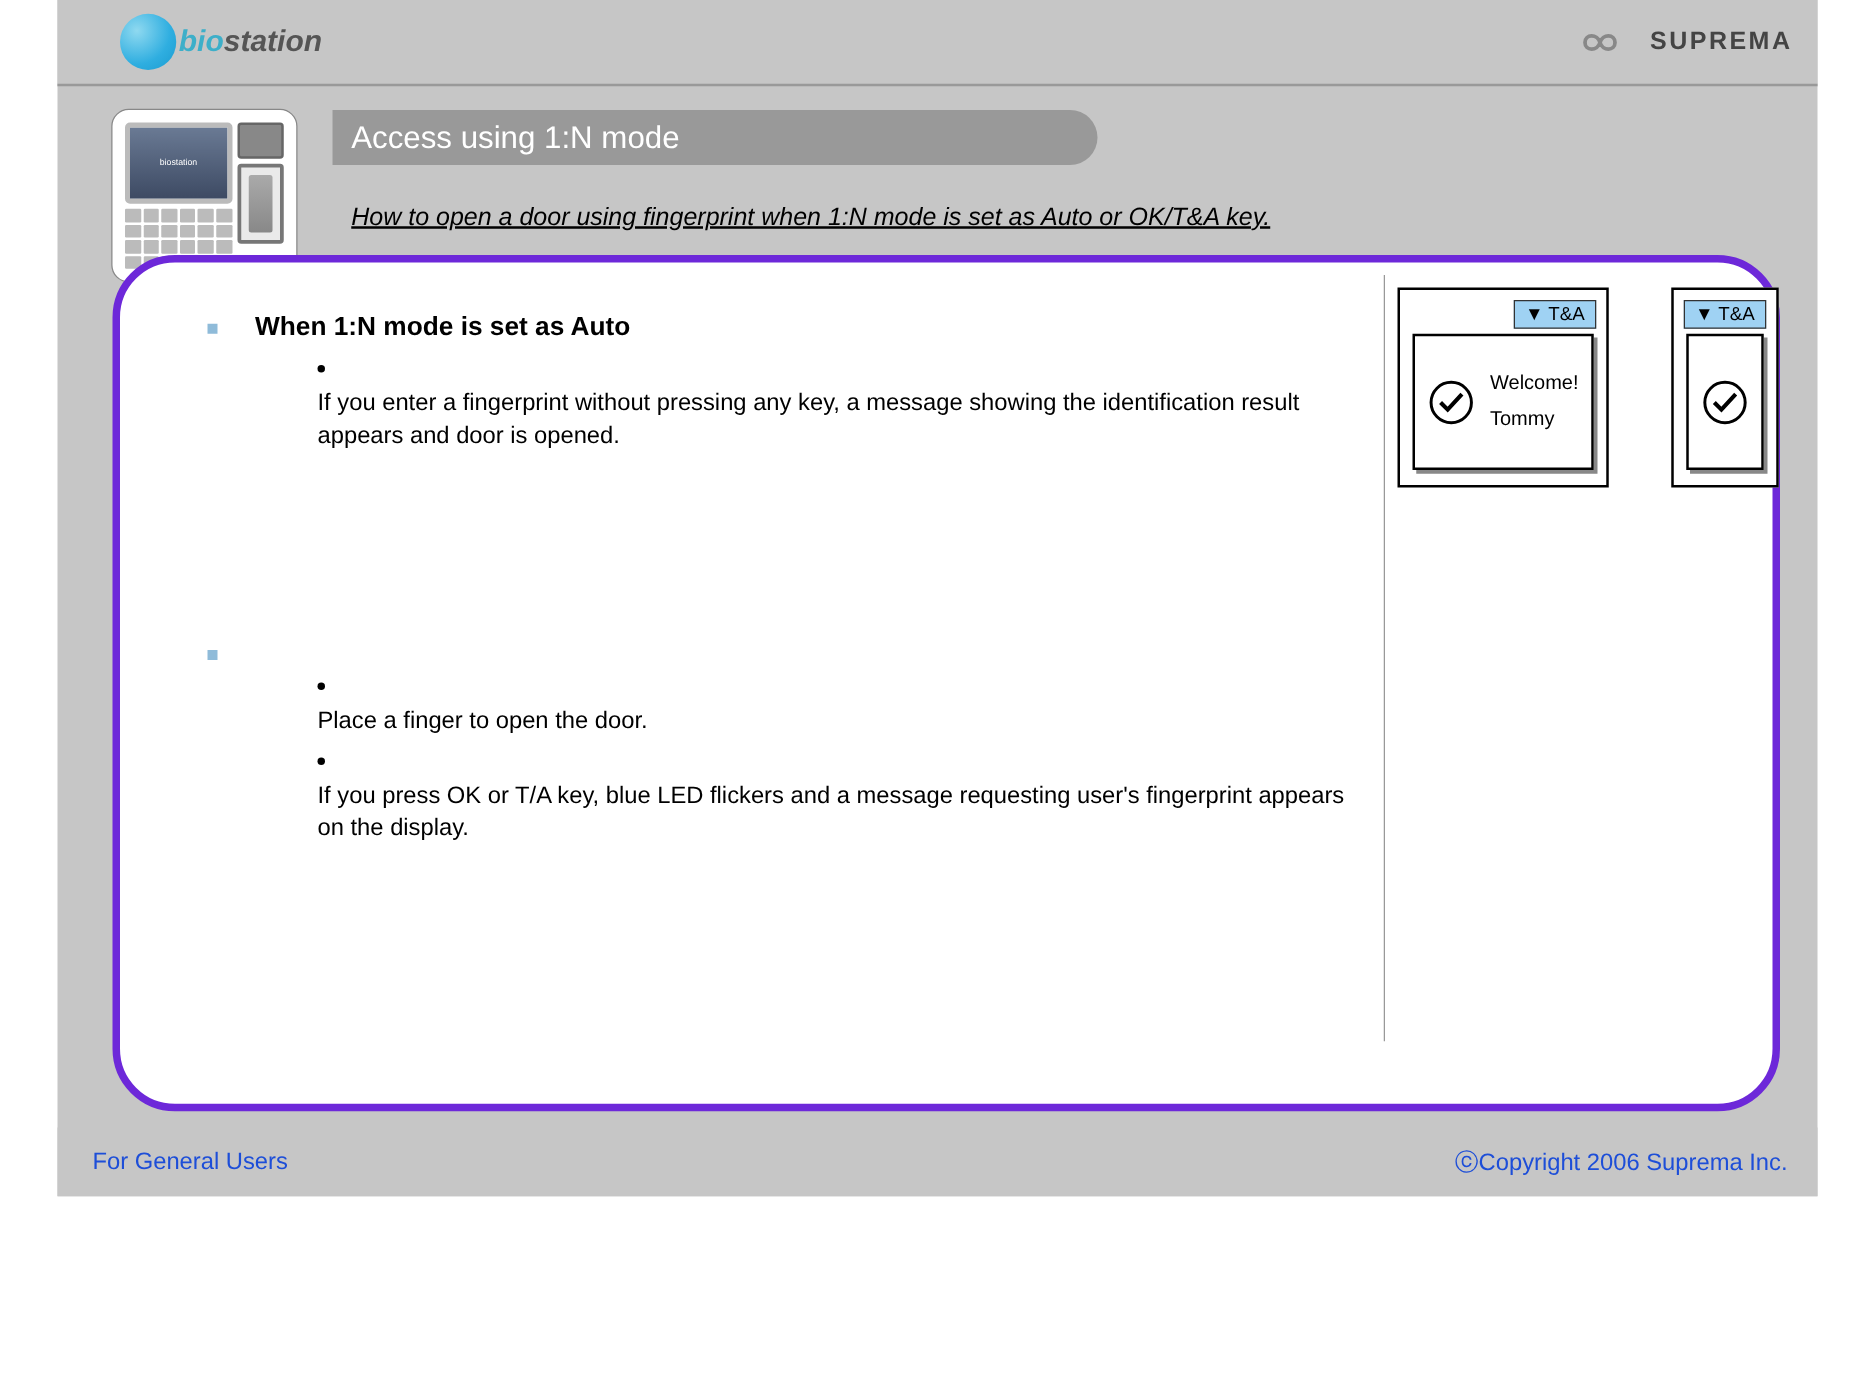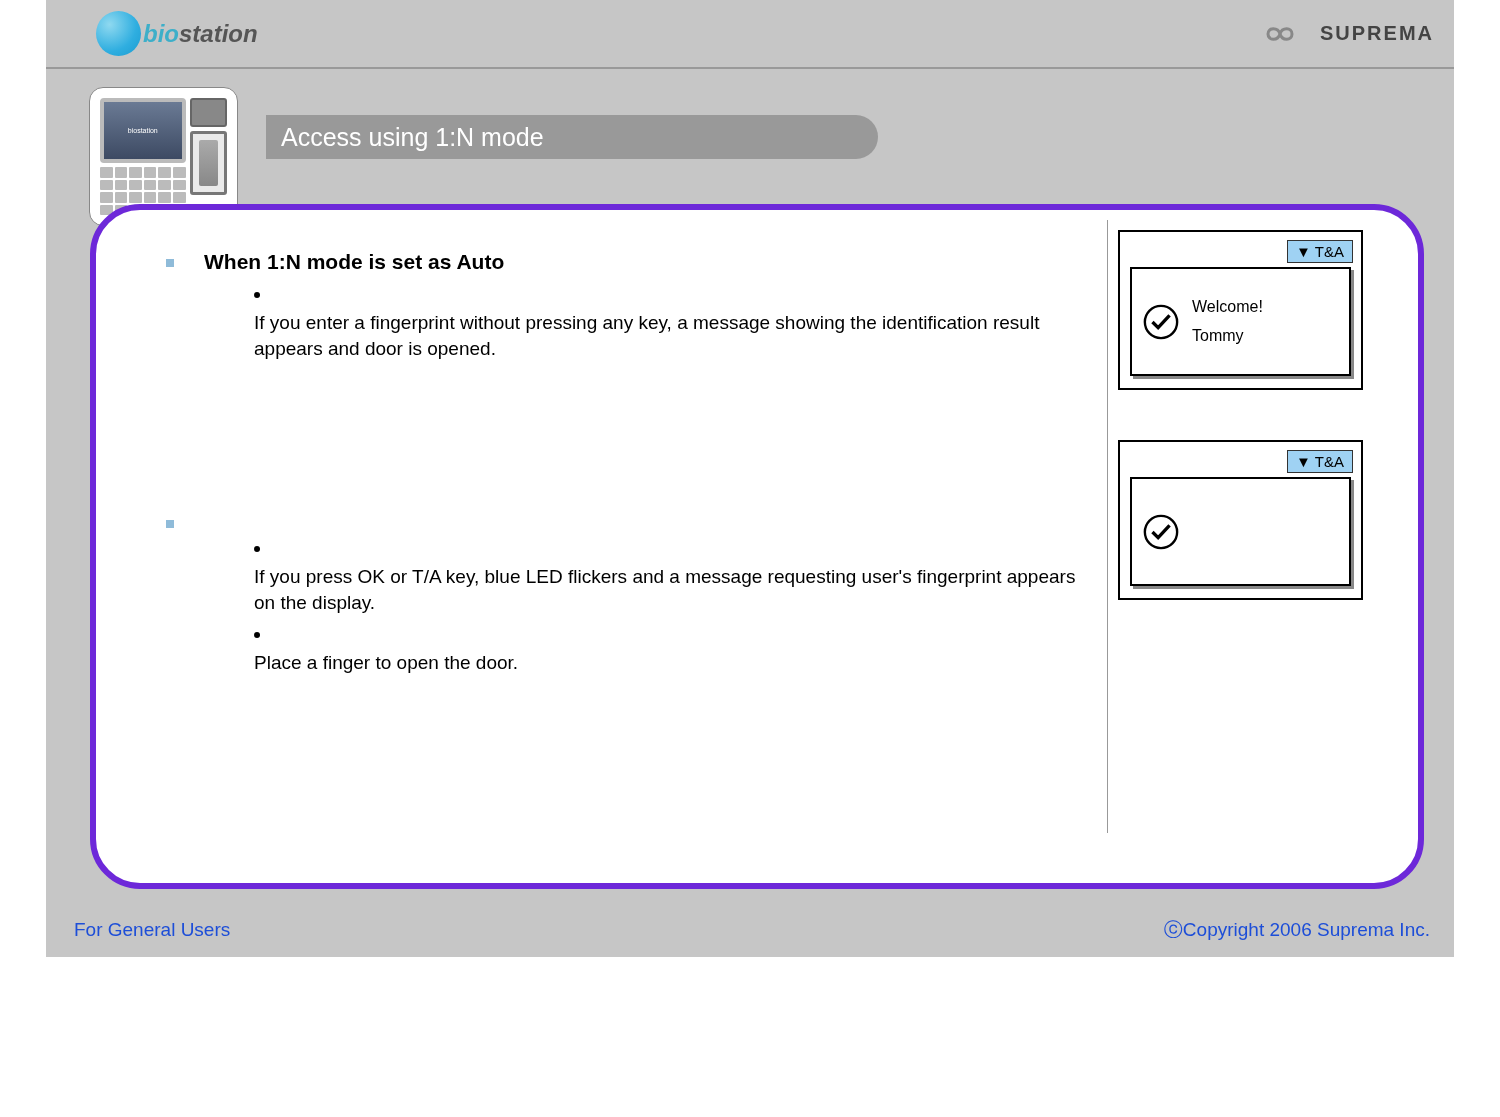--- a/index.html
+++ b/index.html
@@ -101,21 +101,21 @@
   .device-key-row span { flex:1; background:#bbb; border-radius:1px; }
   .device-fp-col { flex:0.7; display:flex; flex-direction:column; gap:4px; }
   .device-speaker { flex:0.6; background:#888; border-radius:3px; border:2px solid #666;}
   .device-finger { flex:1.4; background:#eaeaea; border-radius:3px; border:3px solid #777; position:relative; }
   .device-finger::after{ content:""; position:absolute; inset:6px; border-radius:2px; background:linear-gradient(#aaa,#888);}
   .device-sup-corner { flex:0.4; display:flex; align-items:center; justify-content:center; }
   .device-sup-corner svg{ width:20px; height:12px;}
   .title-bar {
     position: absolute;
     left: 220px;
-    top: 46px;
+    top: 19px;
     height: 44px;
     width: 612px;
     background: #999999;
     border-top-right-radius: 22px;
     border-bottom-right-radius: 22px;
     color: #fff;
     font-size: 25px;
     display:flex;
     align-items:center;
     padding-left:15px;
@@ -175,21 +175,21 @@
   }
   .dot-bullet {
     width:6px; height:6px; background:#000; border-radius:50%; margin-top:10px; flex-shrink:0;
   }
   .mockups {
     position:absolute;
     right: 55px;
     top: 20px;
     width: 245px;
     display:flex;
-    flex-direction:column;
+    flex-direction:row;
     gap: 50px;
   }
   .divider {
     position:absolute;
     right: 310px;
     top: 10px;
     bottom: 50px;
     width:1px;
     background:#999;
   }
@@ -326,20 +326,21 @@
           <div class="device-sup-corner">
             <svg viewBox="0 0 48 30">
                 <path d="M12 15 C12 8, 22 8, 24 15 C26 22, 36 22, 36 15 C36 8, 26 8, 24 15 C22 22, 12 22, 12 15 Z" fill="none" stroke="#888" stroke-width="3"></path>
               </svg>
           </div>
         </div>
       </div>
     </div>
 
     <div class="title-bar">Access using 1:N mode</div>
+    <div class="subtitle">How to open a door using fingerprint when 1:N mode is set as Auto or OK/T&amp;A key.</div>
 
     <div class="white-panel">
 
       <div class="divider"></div>
 
       <div class="section">
         <div class="section-h">
           <span class="square-bullet"></span>
           <span class="section-title">When 1:N mode is set as Auto</span>
         </div>
@@ -351,25 +352,25 @@
         </div>
       </div>
 
       <div class="section second-section">
         <div class="section-h">
           <span class="square-bullet"></span>
         </div>
         <div class="sub-ul">
           <div class="sub-li">
             <span class="dot-bullet"></span>
-            <span>If you press OK or T/A key, blue LED flickers and a message requesting user's fingerprint appears on the display.</span>
+            <span>Place a finger to open the door.</span>
           </div>
           <div class="sub-li">
             <span class="dot-bullet"></span>
-            <span>Place a finger to open the door.</span>
+            <span>If you press OK or T/A key, blue LED flickers and a message requesting user's fingerprint appears on the display.</span>
           </div>
         </div>
       </div>
 
       <div class="mockups">
         <div class="mockup">
           <div class="mockup-topbar">
             <span class="ta-badge">▼ T&amp;A</span>
           </div>
           <div class="mockup-inner">

